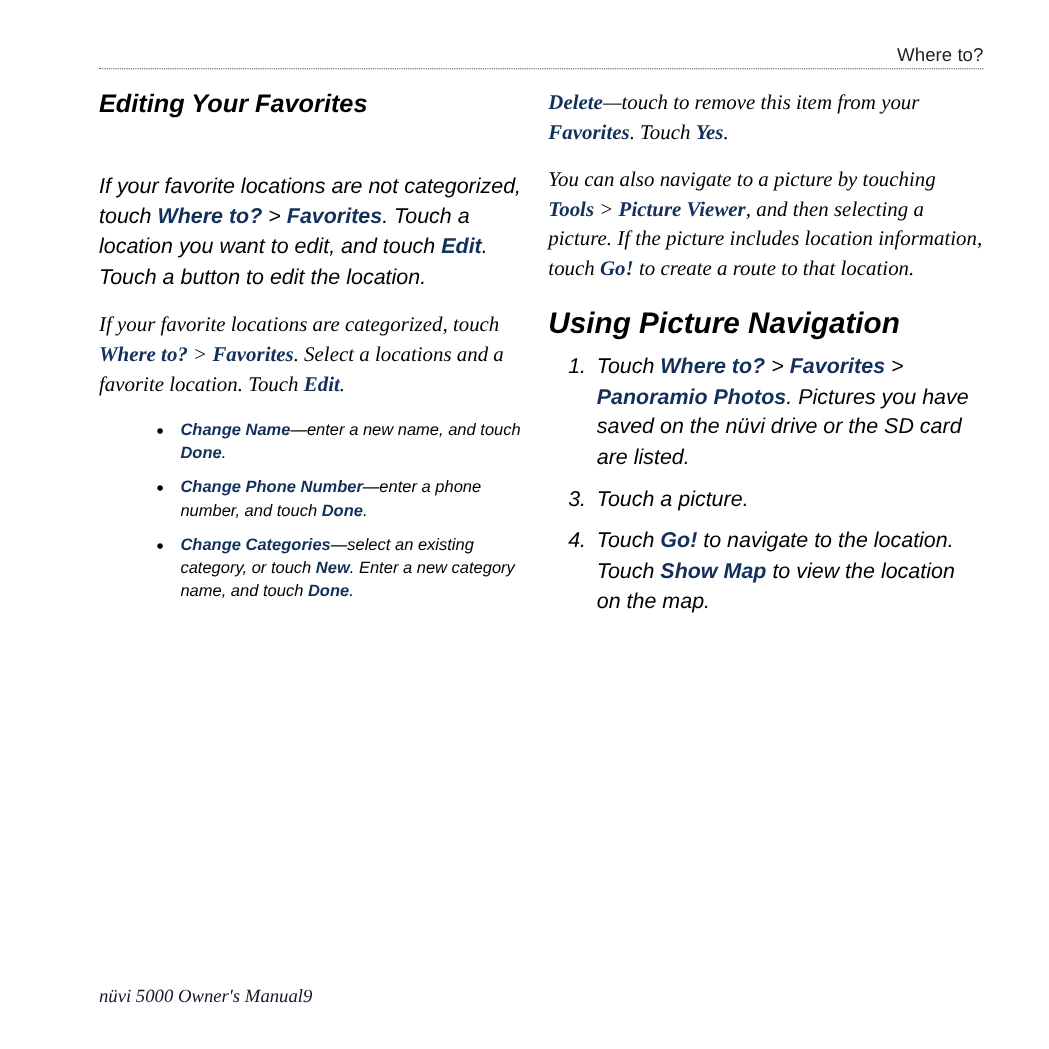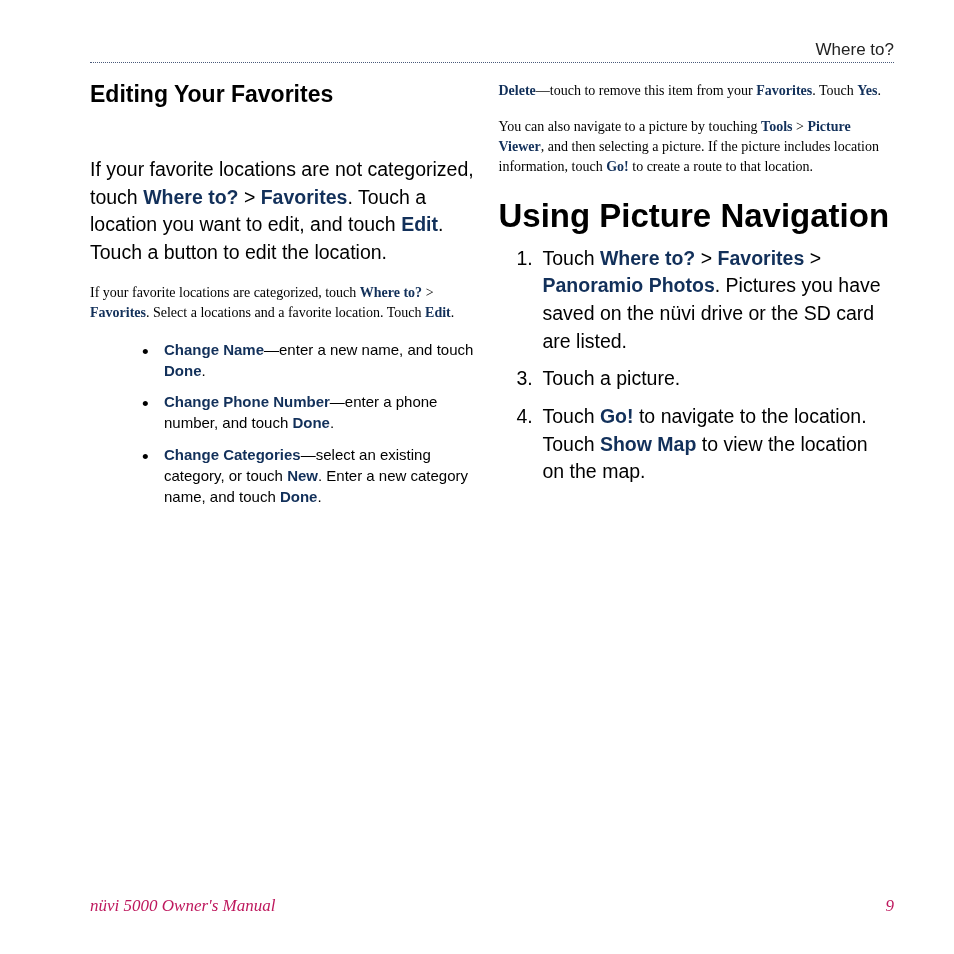--- a/index.html
+++ b/index.html
@@ -17,51 +17,52 @@
     text-align: right;
     font-family: Arial, sans-serif;
     font-size: 17px;
     color: #222;
     padding-bottom: 2px;
     margin-bottom: 18px;
   }
   .columns {
     display: flex;
     gap: 13px;
+    font-style: italic;
   }
   .col {
     flex: 1;
     min-width: 0;
   }
   h2.sub {
     font-family: Arial, sans-serif;
     font-weight: bold;
     font-size: 23px;
     color: #000;
     margin-bottom: 2px;
   }
   h1.main {
     font-family: Arial, sans-serif;
     font-weight: bold;
-    font-size: 33px;
+    font-size: 27px;
     color: #000;
     margin-top: 20px;
     margin-bottom: 8px;
   }
   .body-sans {
     font-family: Arial, sans-serif;
     font-size: 19.5px;
     line-height: 1.42;
     color: #000;
     margin-bottom: 16px;
     margin-top: 48px;
   }
   .body-serif {
     font-family: Georgia, "Times New Roman", serif;
-    font-size: 14px;
+    font-size: 19px;
     line-height: 1.42;
     color: #000;
     margin-bottom: 16px;
   }
   .action {
     font-weight: bold;
     color: #12305a;
   }
   .action-sans {
     font-family: Arial, sans-serif;
@@ -106,25 +107,25 @@
     position: absolute;
     left: 0;
     top: 0;
   }
   .footer {
     position: absolute;
     left: 90px;
     right: 60px;
     bottom: 38px;
     display: flex;
-    justify-content: space-between;
+    justify-content: flex-start;
     font-family: Georgia, "Times New Roman", serif;
     font-style: italic;
     font-size: 17px;
-    color: #be185d;
+    color: #0f172a;
   }
 </style>
 </head>
 <body>
 
 <div class="header-area">
   <span>Where to?</span>
 </div>
 
 <div class="columns">

